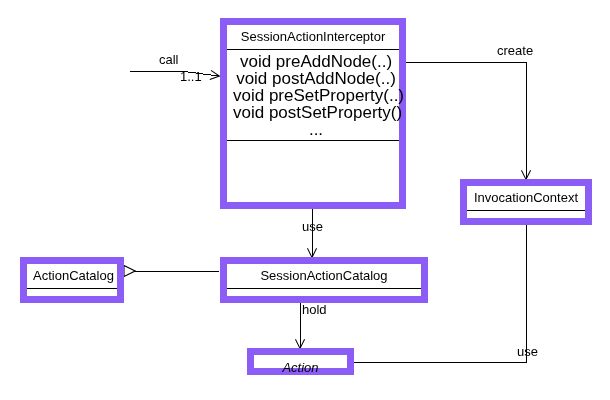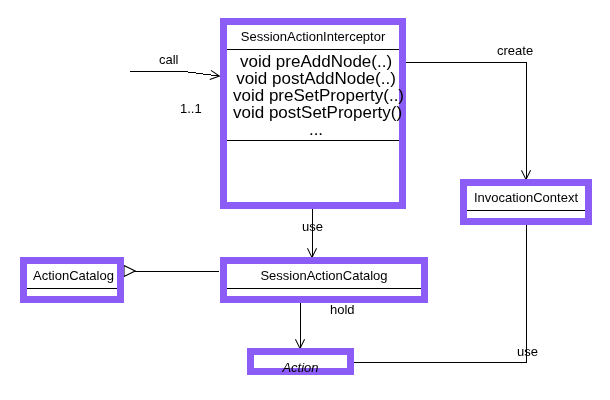--- a/index.html
+++ b/index.html
@@ -130,23 +130,23 @@
     <div class="uml-title">SessionActionCatalog</div>
     <div class="uml-compartment empty-small uml-sep"></div>
   </div>
 
   <div class="uml-class" style="left:247px; top:348px; width:107px; height:27px;">
     <div class="uml-title abstract" style="padding-top:6px;">Action</div>
   </div>
 
   <div class="edge-label" style="left:159px; top:53px;">call</div>
 
-  <div class="edge-label" style="left:180px; top:70px;margin-top:32px;">1..1</div>
+  <div class="edge-label" style="left:180px; top:70px;">1..1</div>
 
   <div class="edge-label" style="left:497px; top:44px;">create</div>
 
   <div class="edge-label" style="left:302px; top:220px;">use</div>
 
-  <div class="edge-label" style="left:302px; top:303px;padding-left:28px;">hold</div>
+  <div class="edge-label" style="left:302px; top:303px;">hold</div>
 
   <div class="edge-label" style="left:517px; top:345px;">use</div>
 
 </div>
 
 </body></html>

